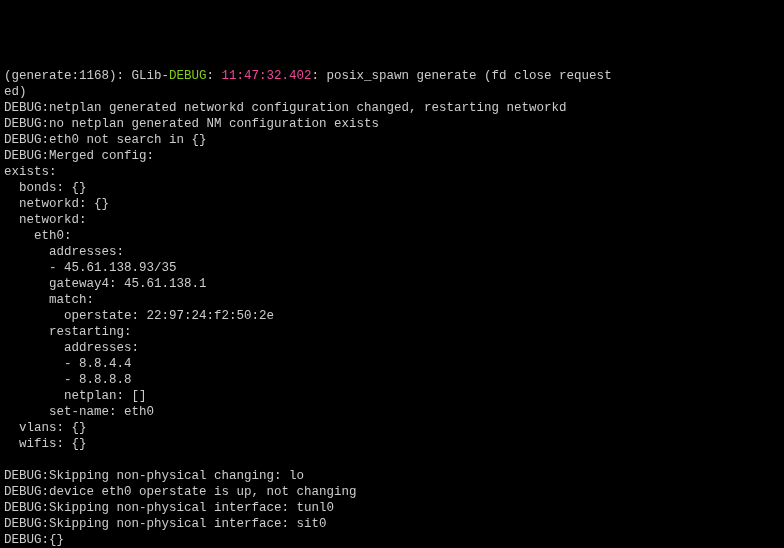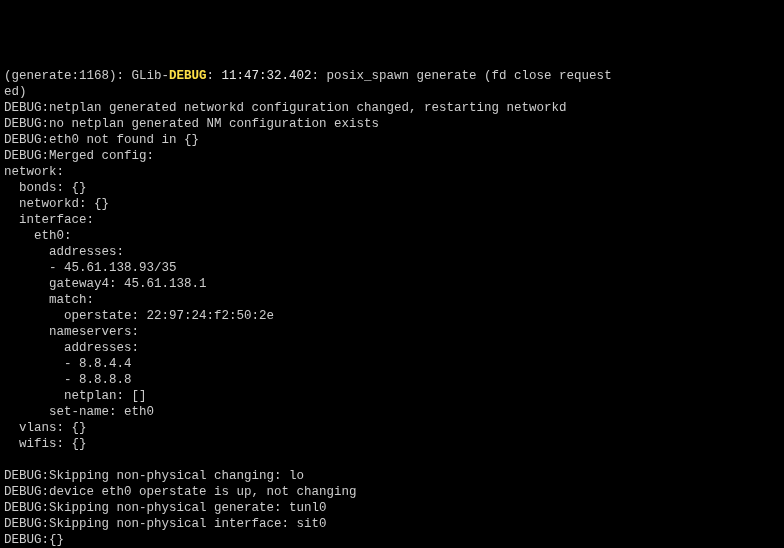--- a/index.html
+++ b/index.html
@@ -9,56 +9,56 @@
       color: #ccc;
       font-family: "Courier New", Consolas, monospace;
       font-size: 12.5px;
       line-height: 16px;
       width: 784px;
       height: 548px;
       box-sizing: border-box;
       white-space: pre;
       overflow: hidden;
     }
-    .green { color: #fde047; font-weight: bold; }
-    .blue  { color: #e5e5e5; }
+    .green { color: #84cc16; }
+    .blue  { color: #ec4899; }
   </style>
 </head>
 <body>
 
 
 
 <div><span><span>(generate:1168): GLib-</span><span class="green">DEBUG</span><span>: </span><span class="blue">11:47:32.402</span><span>: posix_spawn generate (fd close request</span></span>
 <span>ed)</span>
 <span>DEBUG:netplan generated networkd configuration changed, restarting networkd</span>
 <span>DEBUG:no netplan generated NM configuration exists</span>
-<span>DEBUG:eth0 not found in {}</span>
+<span>DEBUG:eth0 not search in {}</span>
 <span>DEBUG:Merged config:</span>
-<span>network:</span>
+<span>exists:</span>
 <span>  bonds: {}</span>
 <span>  networkd: {}</span>
-<span>  interface:</span>
+<span>  networkd:</span>
 <span>    eth0:</span>
 <span>      addresses:</span>
 <span>      - 45.61.138.93/35</span>
 <span>      gateway4: 45.61.138.1</span>
 <span>      match:</span>
 <span>        operstate: 22:97:24:f2:50:2e</span>
-<span>      nameservers:</span>
+<span>      restarting:</span>
 <span>        addresses:</span>
 <span>        - 8.8.4.4</span>
 <span>        - 8.8.8.8</span>
 <span>        netplan: []</span>
 <span>      set-name: eth0</span>
 <span>  vlans: {}</span>
 <span>  wifis: {}</span>
 <span></span>
 <span>DEBUG:Skipping non-physical changing: lo</span>
 <span>DEBUG:device eth0 operstate is up, not changing</span>
-<span>DEBUG:Skipping non-physical generate: tunl0</span>
+<span>DEBUG:Skipping non-physical interface: tunl0</span>
 <span>DEBUG:Skipping non-physical interface: sit0</span>
 <span>DEBUG:{}</span>
 
 
 
 </div>
 
 
 
 

